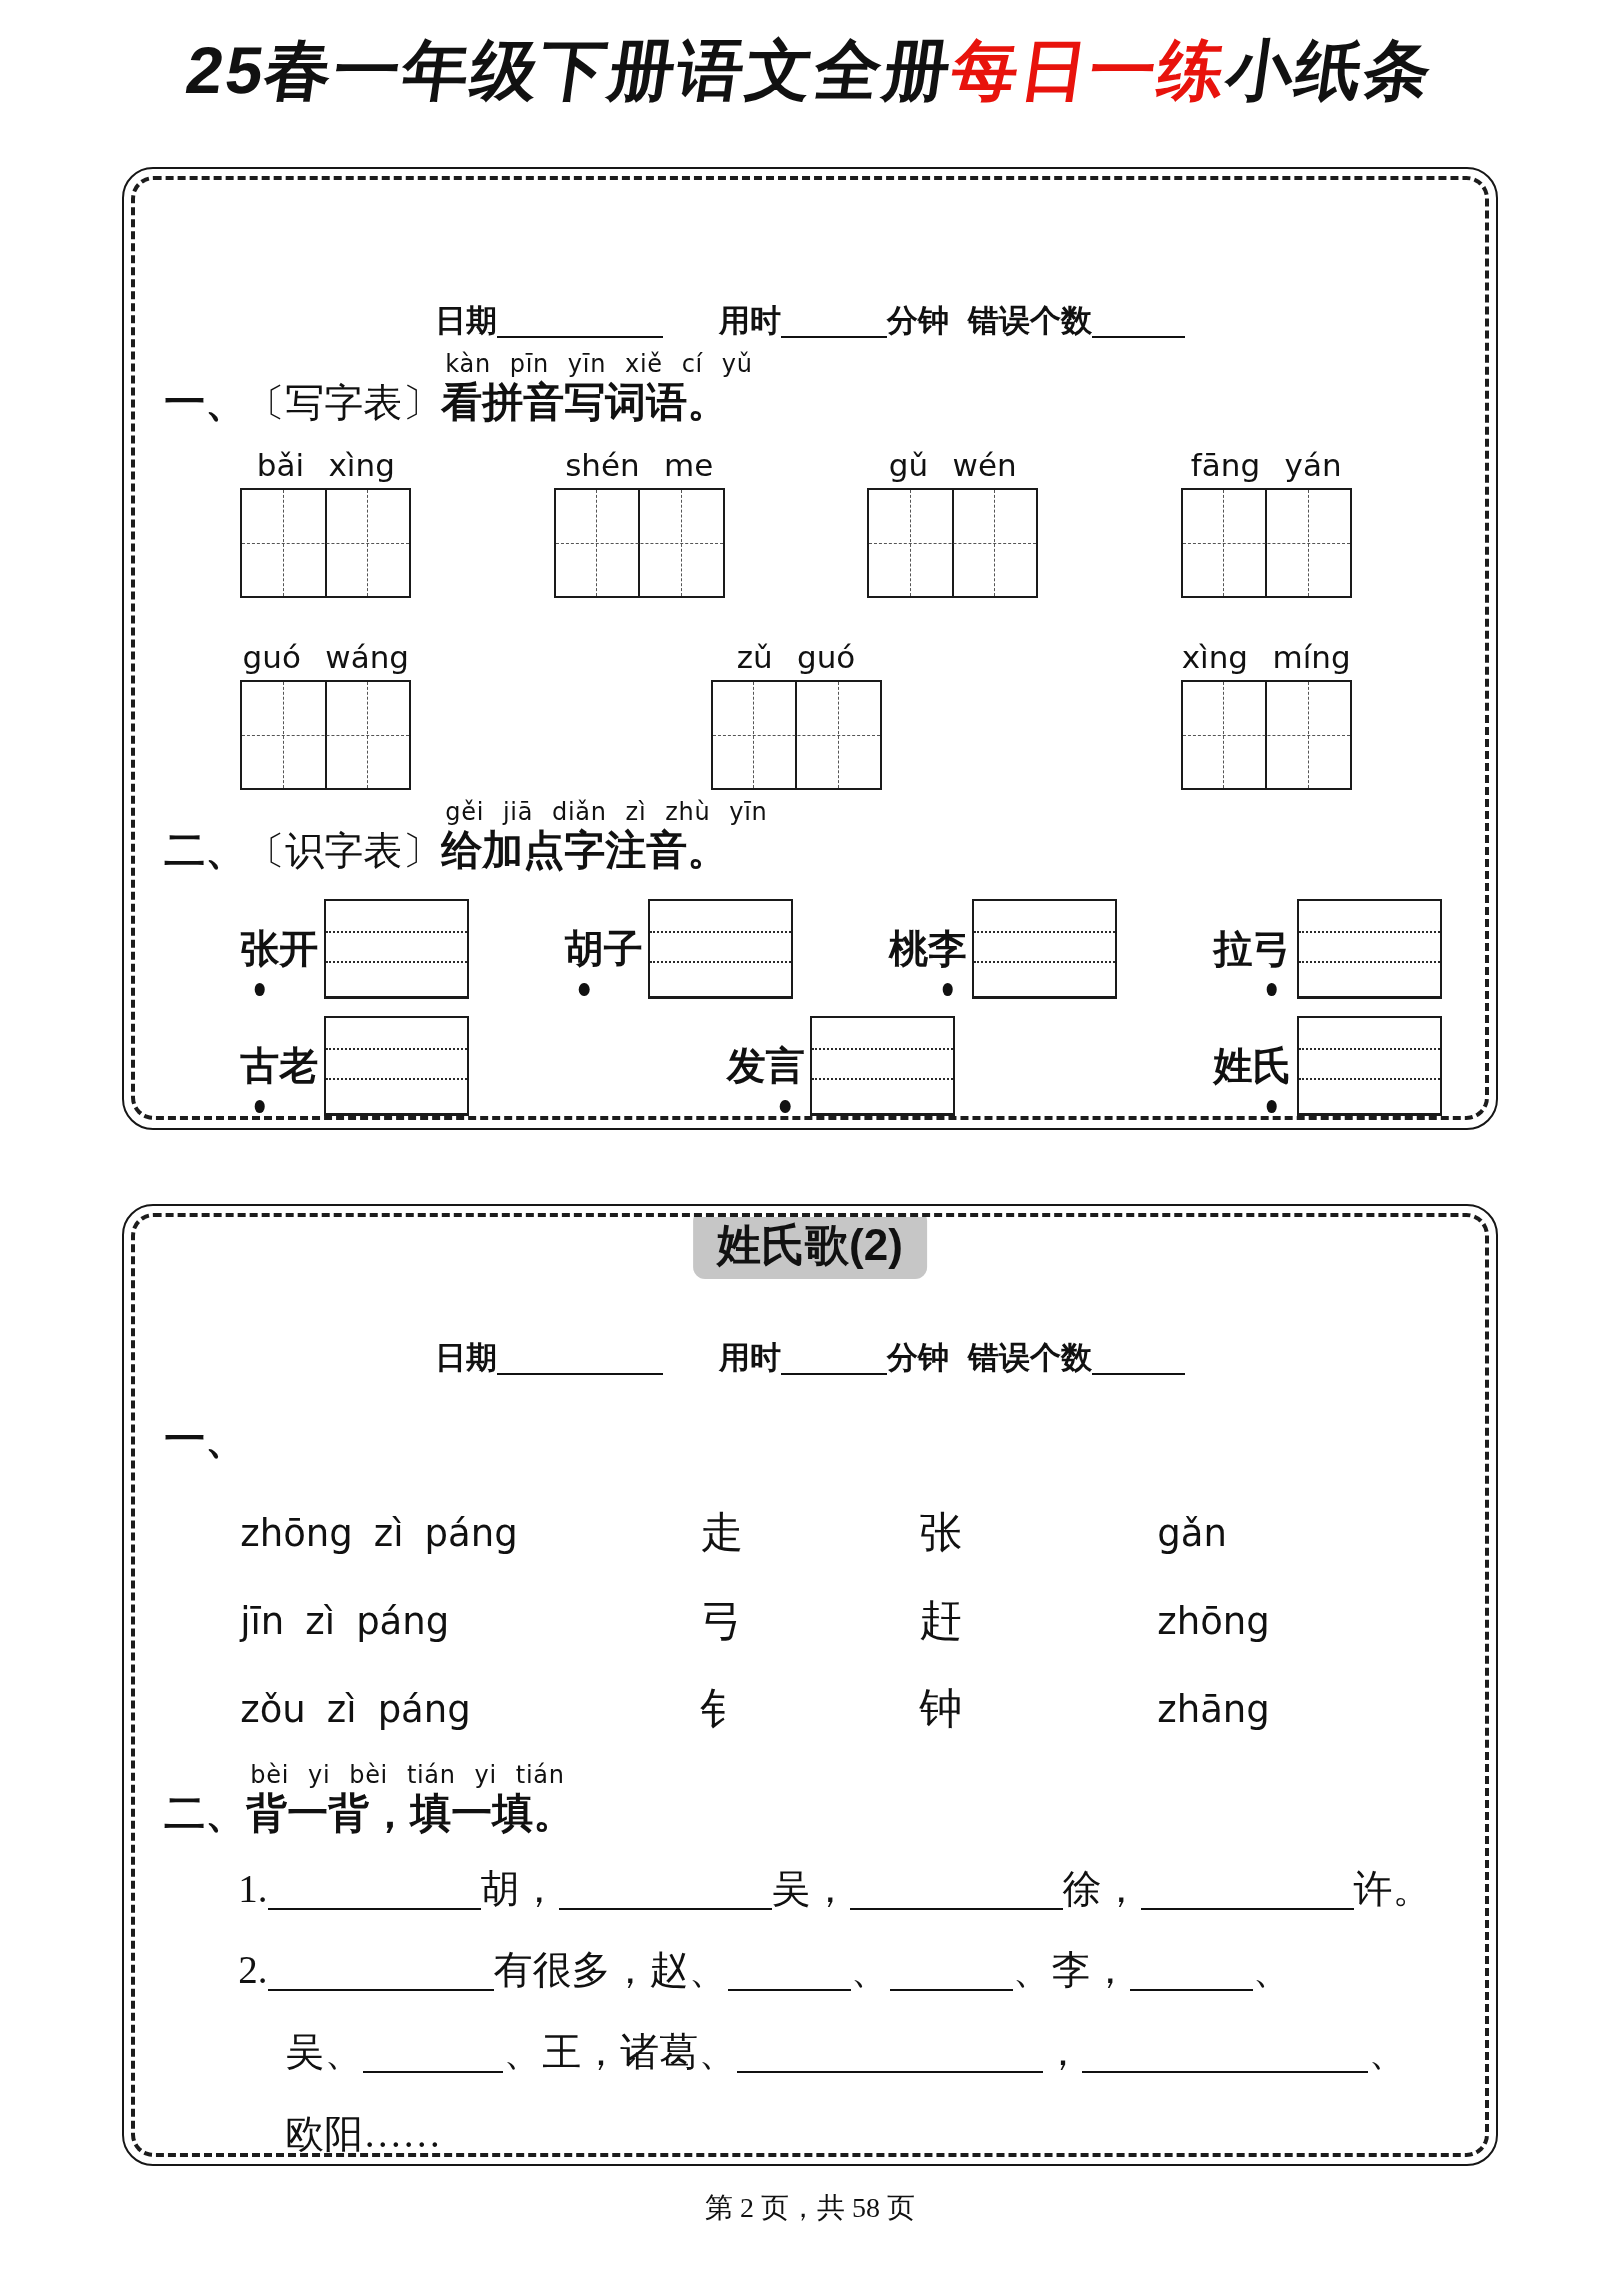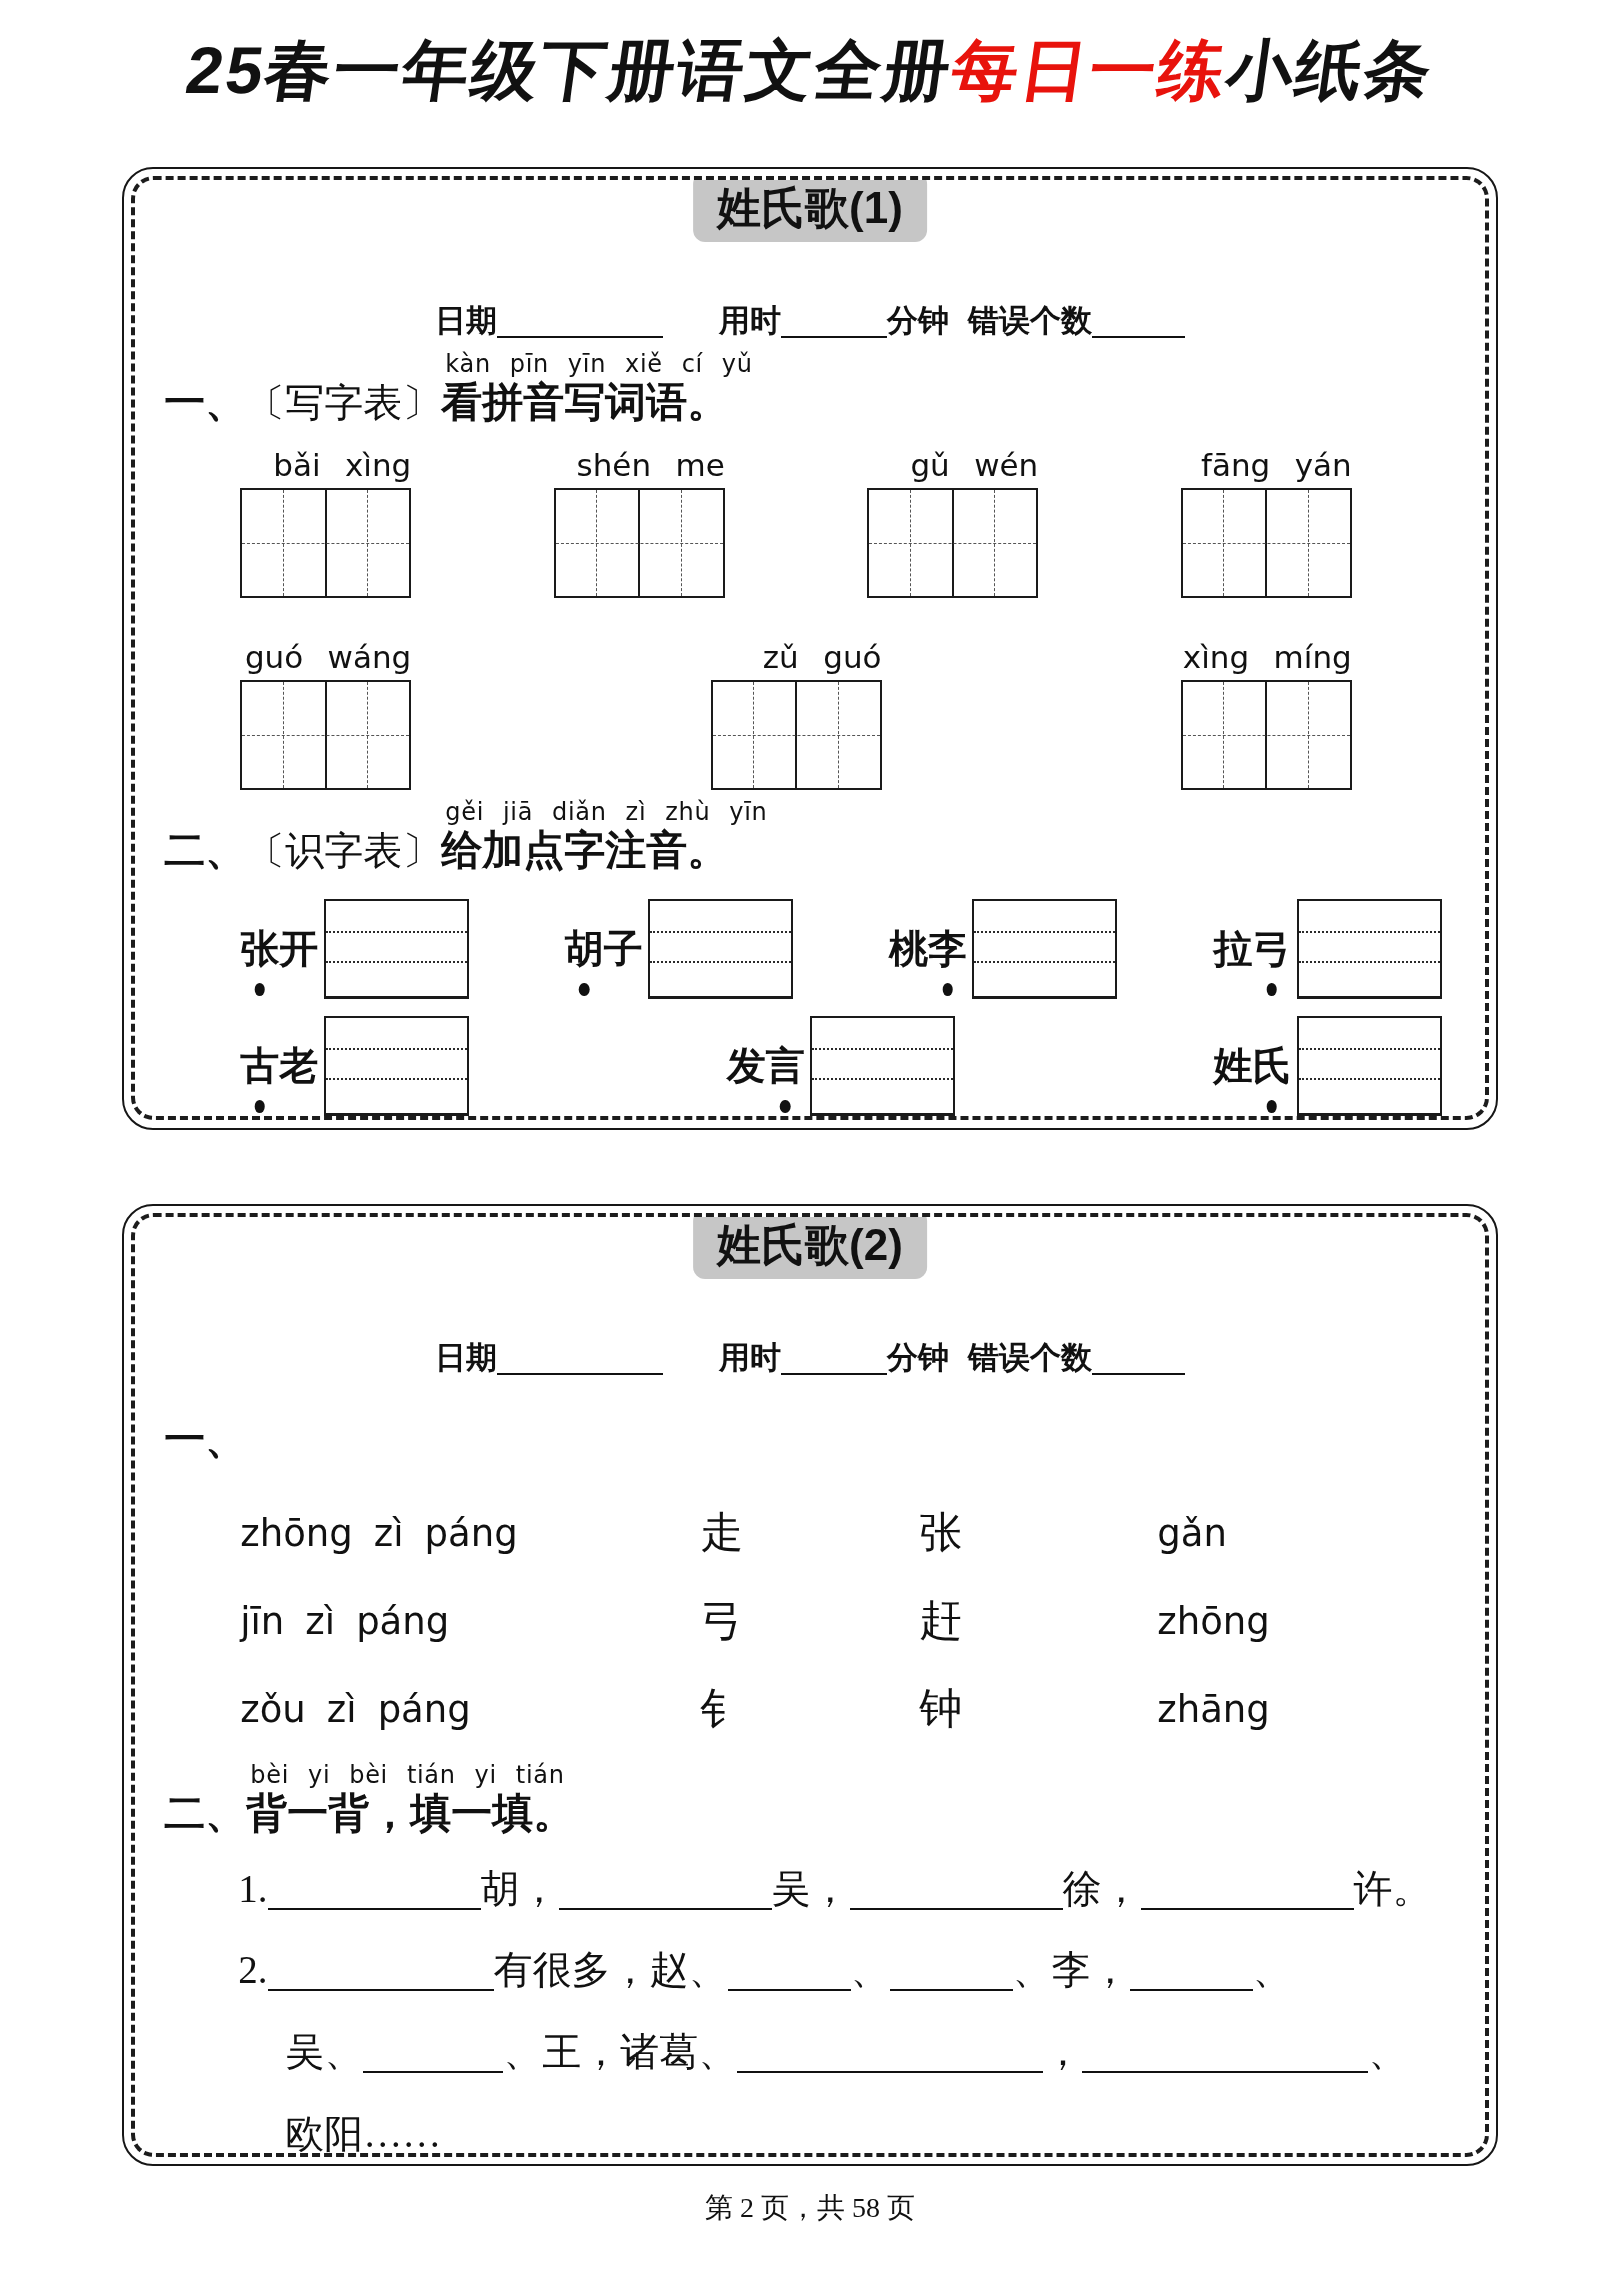--- a/index.html
+++ b/index.html
@@ -36,21 +36,21 @@
   .sec .main{position:relative;display:inline-block;}
   .sec .sp{position:absolute;top:-28px;left:4px;font-size:24px;font-weight:400;
            letter-spacing:0.7px;word-spacing:10.6px;white-space:nowrap;}
 
   .pinyin{font-family:"DejaVu Sans",sans-serif;}
 
   
   .grid-row{display:flex;justify-content:space-between;padding:0 133px 0 105px;}
   .gr1{margin-top:18.6px;} .gr2{margin-top:41px;}
   .gcell{width:171px;text-align:center;}
-  .gpy{font-size:31px;line-height:37px;word-spacing:14.6px;white-space:nowrap;text-align:right;}
+  .gpy{font-size:31px;line-height:37px;word-spacing:14.6px;white-space:nowrap;}
   .tzg{width:171px;height:110px;border:2px solid #1a1a1a;display:flex;
        position:relative;box-sizing:border-box;margin-top:4px;}
   .tzg .tcell{flex:1;position:relative;}
   .tzg .tcell+.tcell{border-left:2px solid #1a1a1a;}
   .tzg .tcell::before{content:"";position:absolute;top:0;bottom:0;left:calc(50% - 0.7px);
        border-left:1.3px dashed #555;}
   .tzg::after{content:"";position:absolute;left:0;right:0;top:calc(50% - 0.7px);
        border-top:1.3px dashed #555;}
 
   
@@ -90,21 +90,20 @@
 </style>
 </head>
 <body>
 
 <div>
 
   <h1 class="pagetitle"><span>25春一年级下册语文全册</span><span class="red">每日一练</span><span>小纸条</span></h1>
 
   <section class="card">
     <div class="inner">
-      <div class="chip">姓氏歌(1)</div>
 
       <div class="daterow"><span>日期</span><span class="dblank db1"></span><span class="dgap1">用时</span><span class="dblank db2"></span><span>分钟</span><span class="dgap2">错误个数</span><span class="dblank db3"></span></div>
 
       <div class="sec"><span>一、</span><span class="tag">〔写字表〕</span><span class="main"><span class="sp pinyin">kàn pīn yīn xiě cí yǔ</span><span>看拼音写词语。</span></span></div>
 
       <div id="c1s1rows">
           <div class="grid-row gr1">
             <div class="gcell">
               <div class="gpy pinyin">bǎi xìng</div>
               <div class="tzg">

